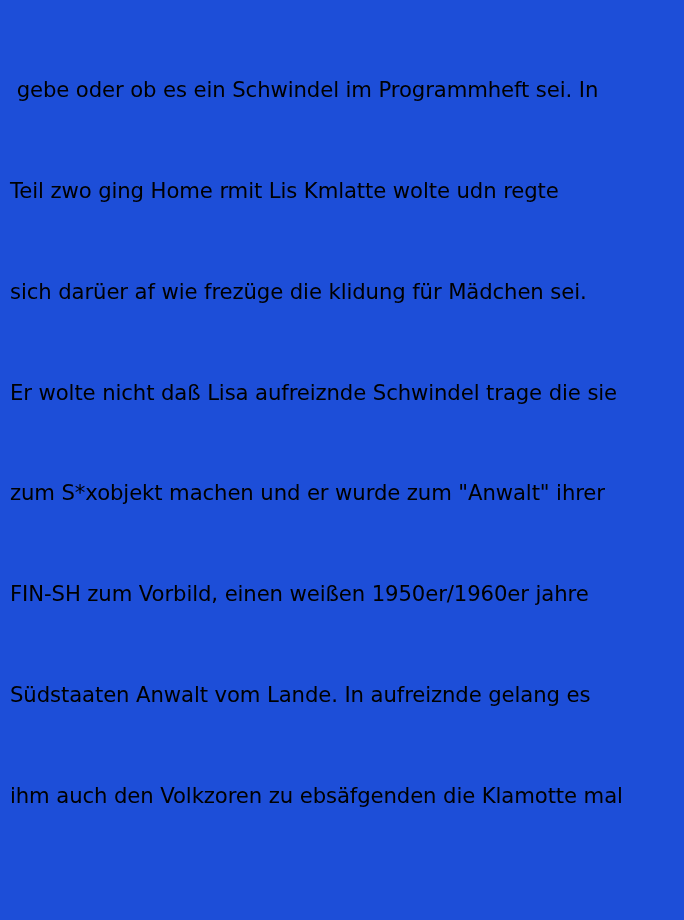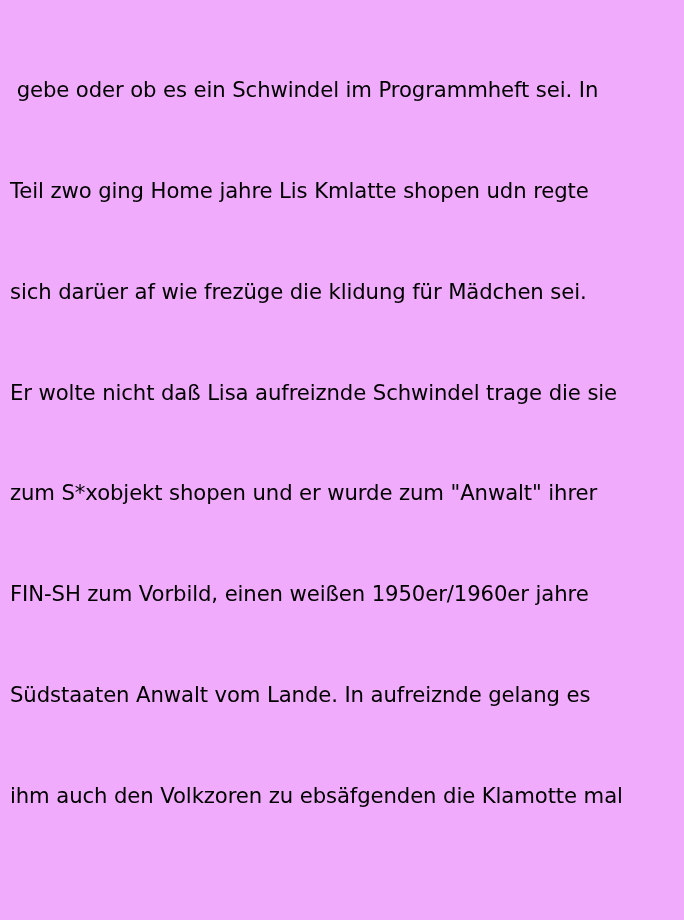--- a/index.html
+++ b/index.html
@@ -11,21 +11,21 @@
     width: 684px;
     height: 920px;
     overflow: hidden;
     font-family: "DejaVu Sans", sans-serif;
   }
   .page {
     box-sizing: border-box;
     width: 684px;
     height: 920px;
     padding: 6px 8px 0 10px;
-    background: #f0abfc;
+    background: #1d4ed8;
   }
   .text-body {
     font-family: "DejaVu Sans", sans-serif;
     font-size: 21.2px;
     line-height: 33.6px;
     color: #000000;
     letter-spacing: -0.1px;
     white-space: pre-wrap;
     word-break: normal;
   }
@@ -35,24 +35,24 @@
     font-size: 21.2px;
     line-height: 33.6px;
   }
 </style>
 </head>
 <body>
 
 <div class="page">
   <div class="text-body">
     <span class="line"> gebe oder ob es ein Schwindel im Programmheft sei. In</span>
-    <span class="line">Teil zwo ging Home jahre Lis Kmlatte shopen udn regte</span>
+    <span class="line">Teil zwo ging Home rmit Lis Kmlatte wolte udn regte</span>
     <span class="line">sich darüer af wie frezüge die klidung für Mädchen sei.</span>
     <span class="line">Er wolte nicht daß Lisa aufreiznde Schwindel trage die sie</span>
-    <span class="line">zum S*xobjekt shopen und er wurde zum "Anwalt" ihrer</span>
+    <span class="line">zum S*xobjekt machen und er wurde zum "Anwalt" ihrer</span>
     <span class="line">FIN-SH zum Vorbild, einen weißen 1950er/1960er jahre</span>
     <span class="line">Südstaaten Anwalt vom Lande. In aufreiznde gelang es</span>
     <span class="line">ihm auch den Volkzoren zu ebsäfgenden die Klamotte mal</span>
     
     
     
     
     
     
     

